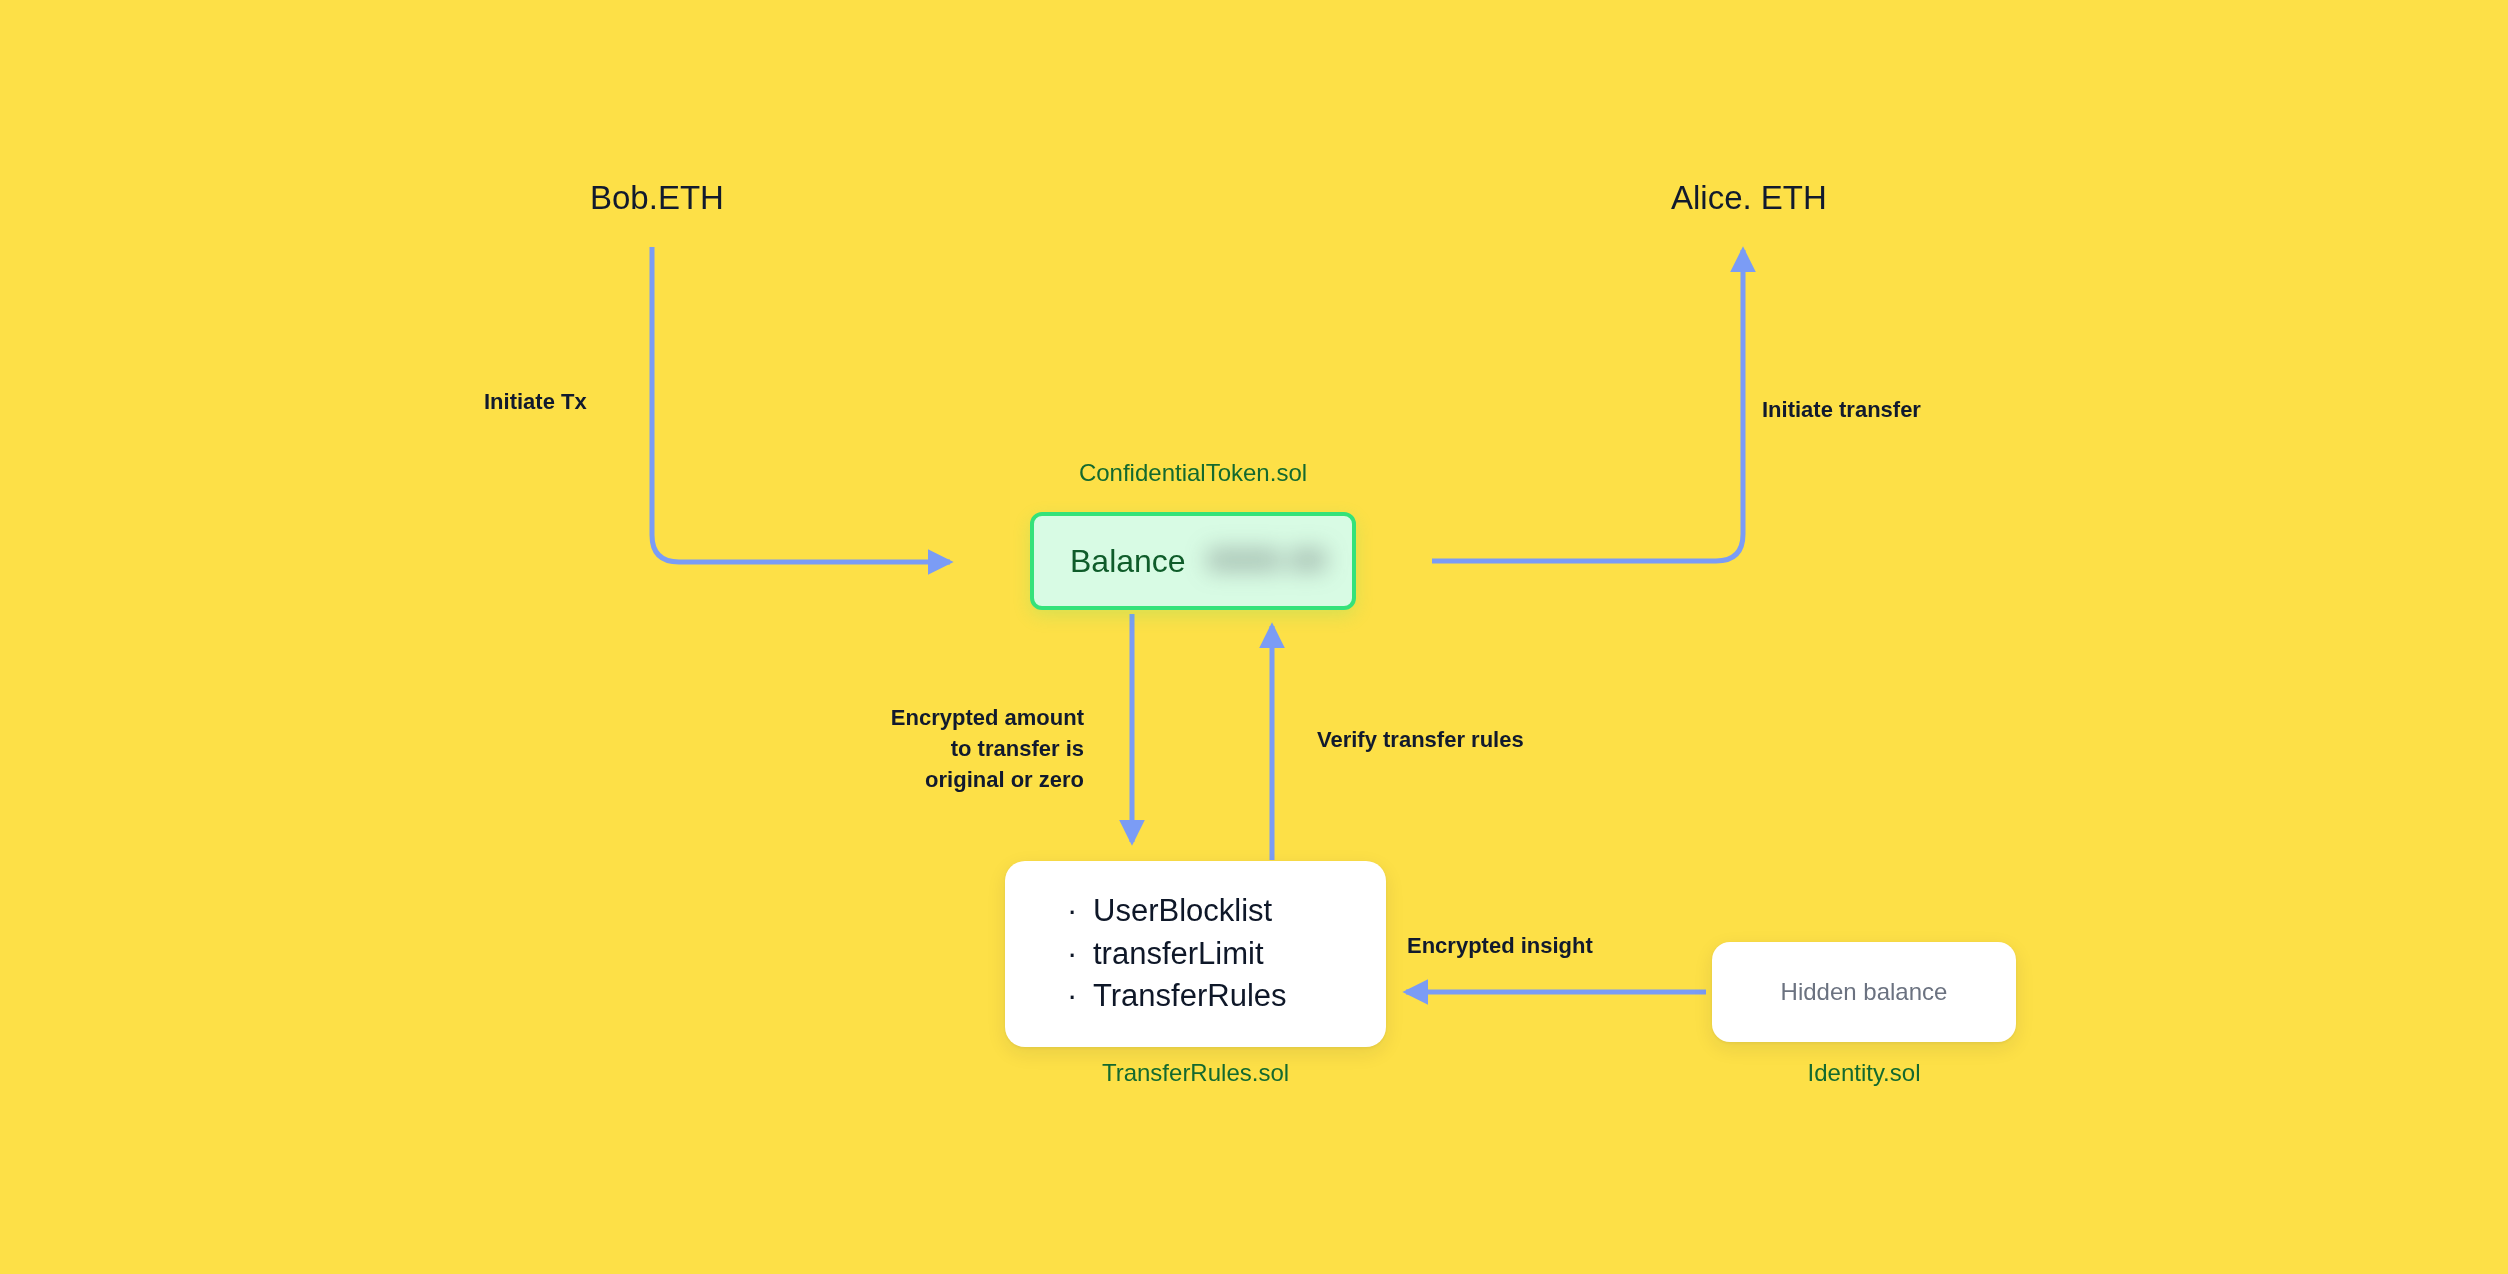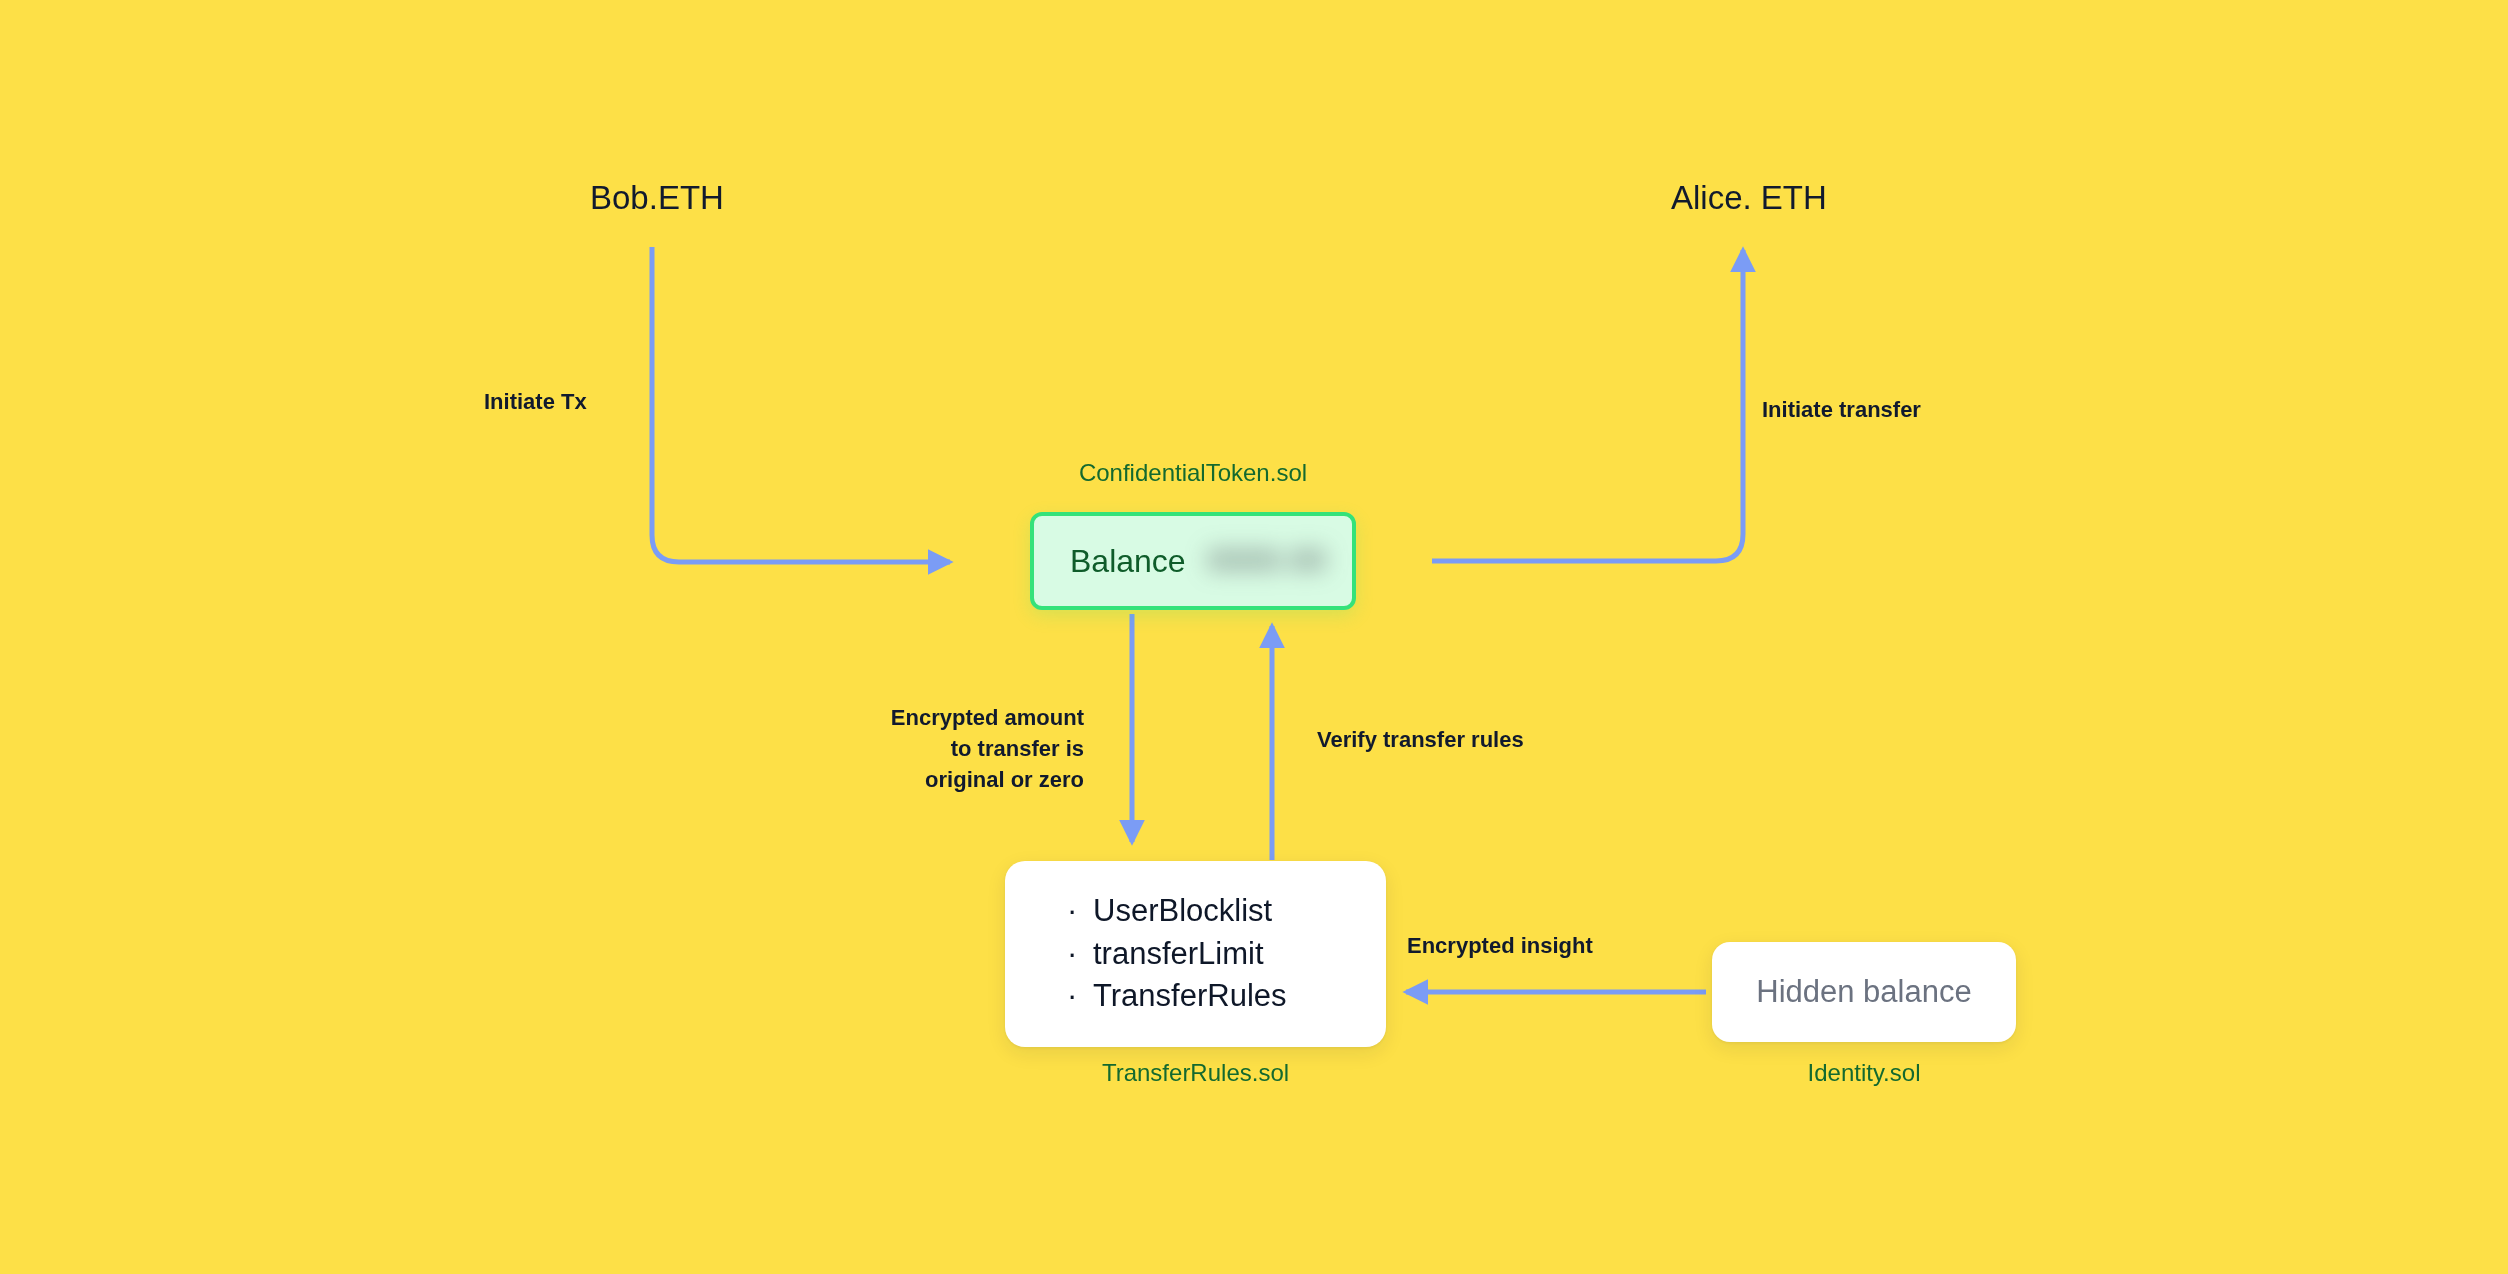--- a/index.html
+++ b/index.html
@@ -125,21 +125,21 @@
     box-sizing: border-box;
     background: #ffffff;
     border-radius: 18px;
     box-shadow: 0 6px 20px rgba(22, 30, 50, 0.09), 0 1px 3px rgba(22,30,50,0.06);
     display: flex;
     align-items: center;
     justify-content: center;
   }
   .identity-text {
     color: #6b7280;
-    font-size: 31px;
+    font-size: 24px;
     white-space: pre;
   }
 
   .r-align { text-align: right; }
 </style>
 </head>
 <body>
 
 <div id="canvas">
 

